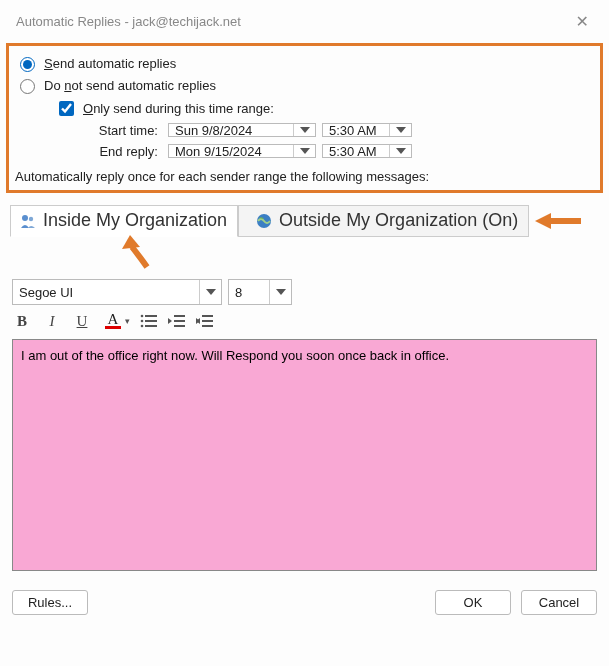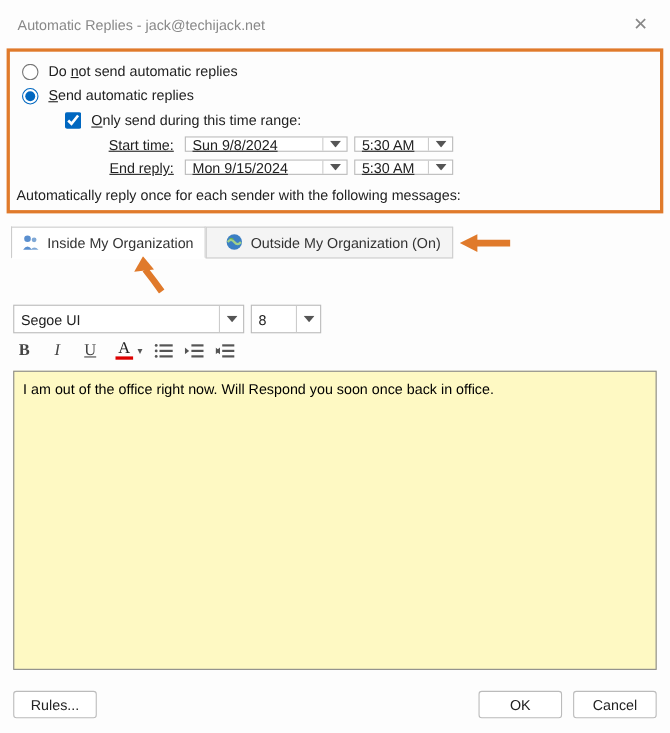--- a/index.html
+++ b/index.html
@@ -44,21 +44,20 @@
     width: 15px; height: 15px;
   }
   .underline-accesskey { text-decoration: underline; }
   .check-row { margin-left: 40px; }
   .time-grid {
     display: grid;
     grid-template-columns: 115px 148px 90px;
     gap: 6px 6px;
     margin-left: 32px;
     margin-top: 4px;
-    text-decoration: underline;
   }
   .time-label {
     text-align: right;
     padding-right: 4px;
     display:flex; align-items:center; justify-content:flex-end;
   }
   .dropdown {
     display: flex;
     border: 1px solid #bbb;
     background: #fff;
@@ -91,21 +90,21 @@
   }
   .tab {
     display: flex;
     align-items: center;
     gap: 6px;
     padding: 4px 10px 5px 8px;
     border: 1px solid #ccc;
     background: #fff;
     border-bottom: 1px solid #fff;
     position: relative;
-    font-size: 13px;
+    font-size: 18px;
     color: #333;
   }
   .tab.inactive {
     background: #f4f4f4;
     border-bottom-color: #ccc;
     padding-left: 16px;
   }
   .tab-icon {
     width: 18px; height: 18px;
   }
@@ -156,27 +155,27 @@
   .fontcolor .bar { width:16px; height:3px; background:#d00; margin-top:1px;}
   .fontcolor-wrap { display:flex; align-items:center; }
   .fontcolor-caret { font-size:9px; color:#555; margin-left:1px; }
   .list-icon svg, .indent-icon svg { width:18px; height:16px; display:block;}
   
   .textarea-wrap {
     margin: 8px 12px 0 12px;
   }
   .message-body {
     width: 100%;
-    height: 272px;
+    height: 232px;
     border: 1px solid #888;
     padding: 8px;
     font-family: "Segoe UI", sans-serif;
     font-size: 13px;
     resize: none;
-    background: #fef9c3;
+    background: #f9a8d4;
     overflow: auto;
   }
   .footer {
     display:flex;
     justify-content: space-between;
     padding: 16px 12px 0 12px;
   }
   .footer .right { display:flex; gap:10px; }
   .btn {
     min-width: 76px;
@@ -192,29 +191,29 @@
 </head>
 <body>
 
 <div class="titlebar">
   <span>Automatic Replies - jack@techijack.net</span>
   <span class="close">✕</span>
 </div>
 
 <div class="boxed">
   <label class="radio-row">
+    <input type="radio" name="autoreply" checked="" style="">
+    <span>
+      <span class="underline-accesskey">S</span><span>end automatic replies</span>
+    </span>
+  </label>
+  <label class="radio-row">
     <input type="radio" name="autoreply" style="">
     <span>
       <span>Do </span><span class="underline-accesskey">n</span><span>ot send automatic replies</span>
-    </span>
-  </label>
-  <label class="radio-row">
-    <input type="radio" name="autoreply" checked="" style="">
-    <span>
-      <span class="underline-accesskey">S</span><span>end automatic replies</span>
     </span>
   </label>
   <label class="check-row">
     <input type="checkbox" checked="" style="">
     <span>
       <span class="underline-accesskey">O</span><span>nly send during this time range:</span>
     </span>
   </label>
   <div class="time-grid">
     <div class="time-label">Start time:</div>
@@ -245,21 +244,21 @@
     </div>
     <div class="dropdown">
       <span class="value">5:30 AM</span>
       <span class="caret">
           <svg viewBox="0 0 10 6">
             <path d="M0 0 L5 6 L10 0" fill="#555"></path>
           </svg>
         </span>
     </div>
   </div>
-  <div class="section-msg">Automatically reply once for each sender with the following messages:</div>
+  <div class="section-msg">Automatically reply once for each sender range the following messages:</div>
 </div>
 
 <div class="tabs">
   <div class="tab">
     <span class="tab-icon">
       <svg viewBox="0 0 18 18">
           <circle cx="6" cy="6" r="3" fill="#5a8fcf"></circle>
           <circle cx="12" cy="7" r="2.2" fill="#7fa8d6"></circle>
           <path d="M2 16 Q6 10 10 16 Z" fill="#5a8fcf"></path>
           <path d="M9 16 Q12 12 16 16 Z" fill="#7fa8d6"></path>

